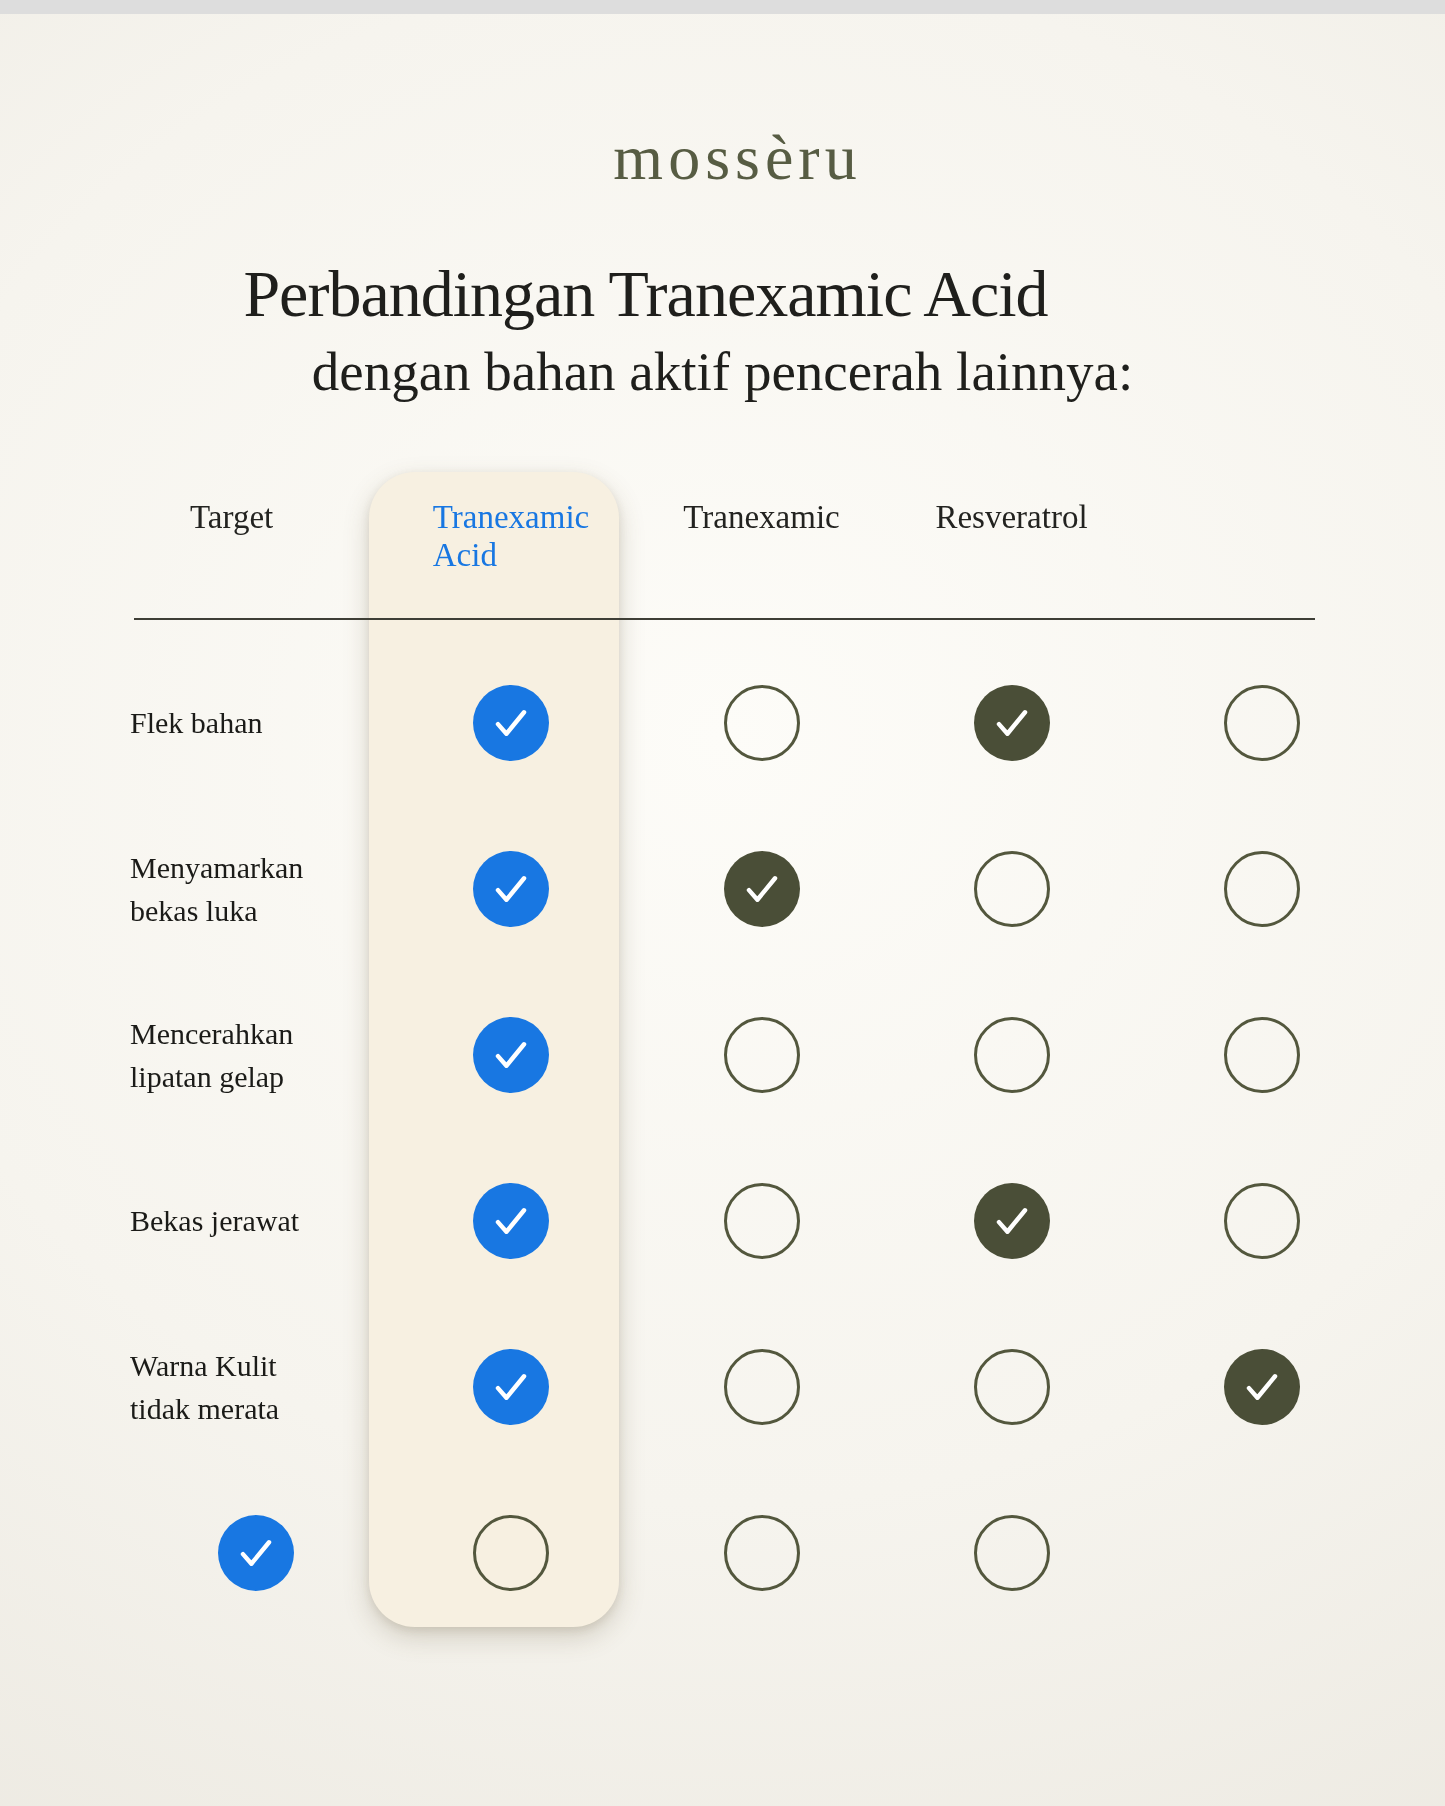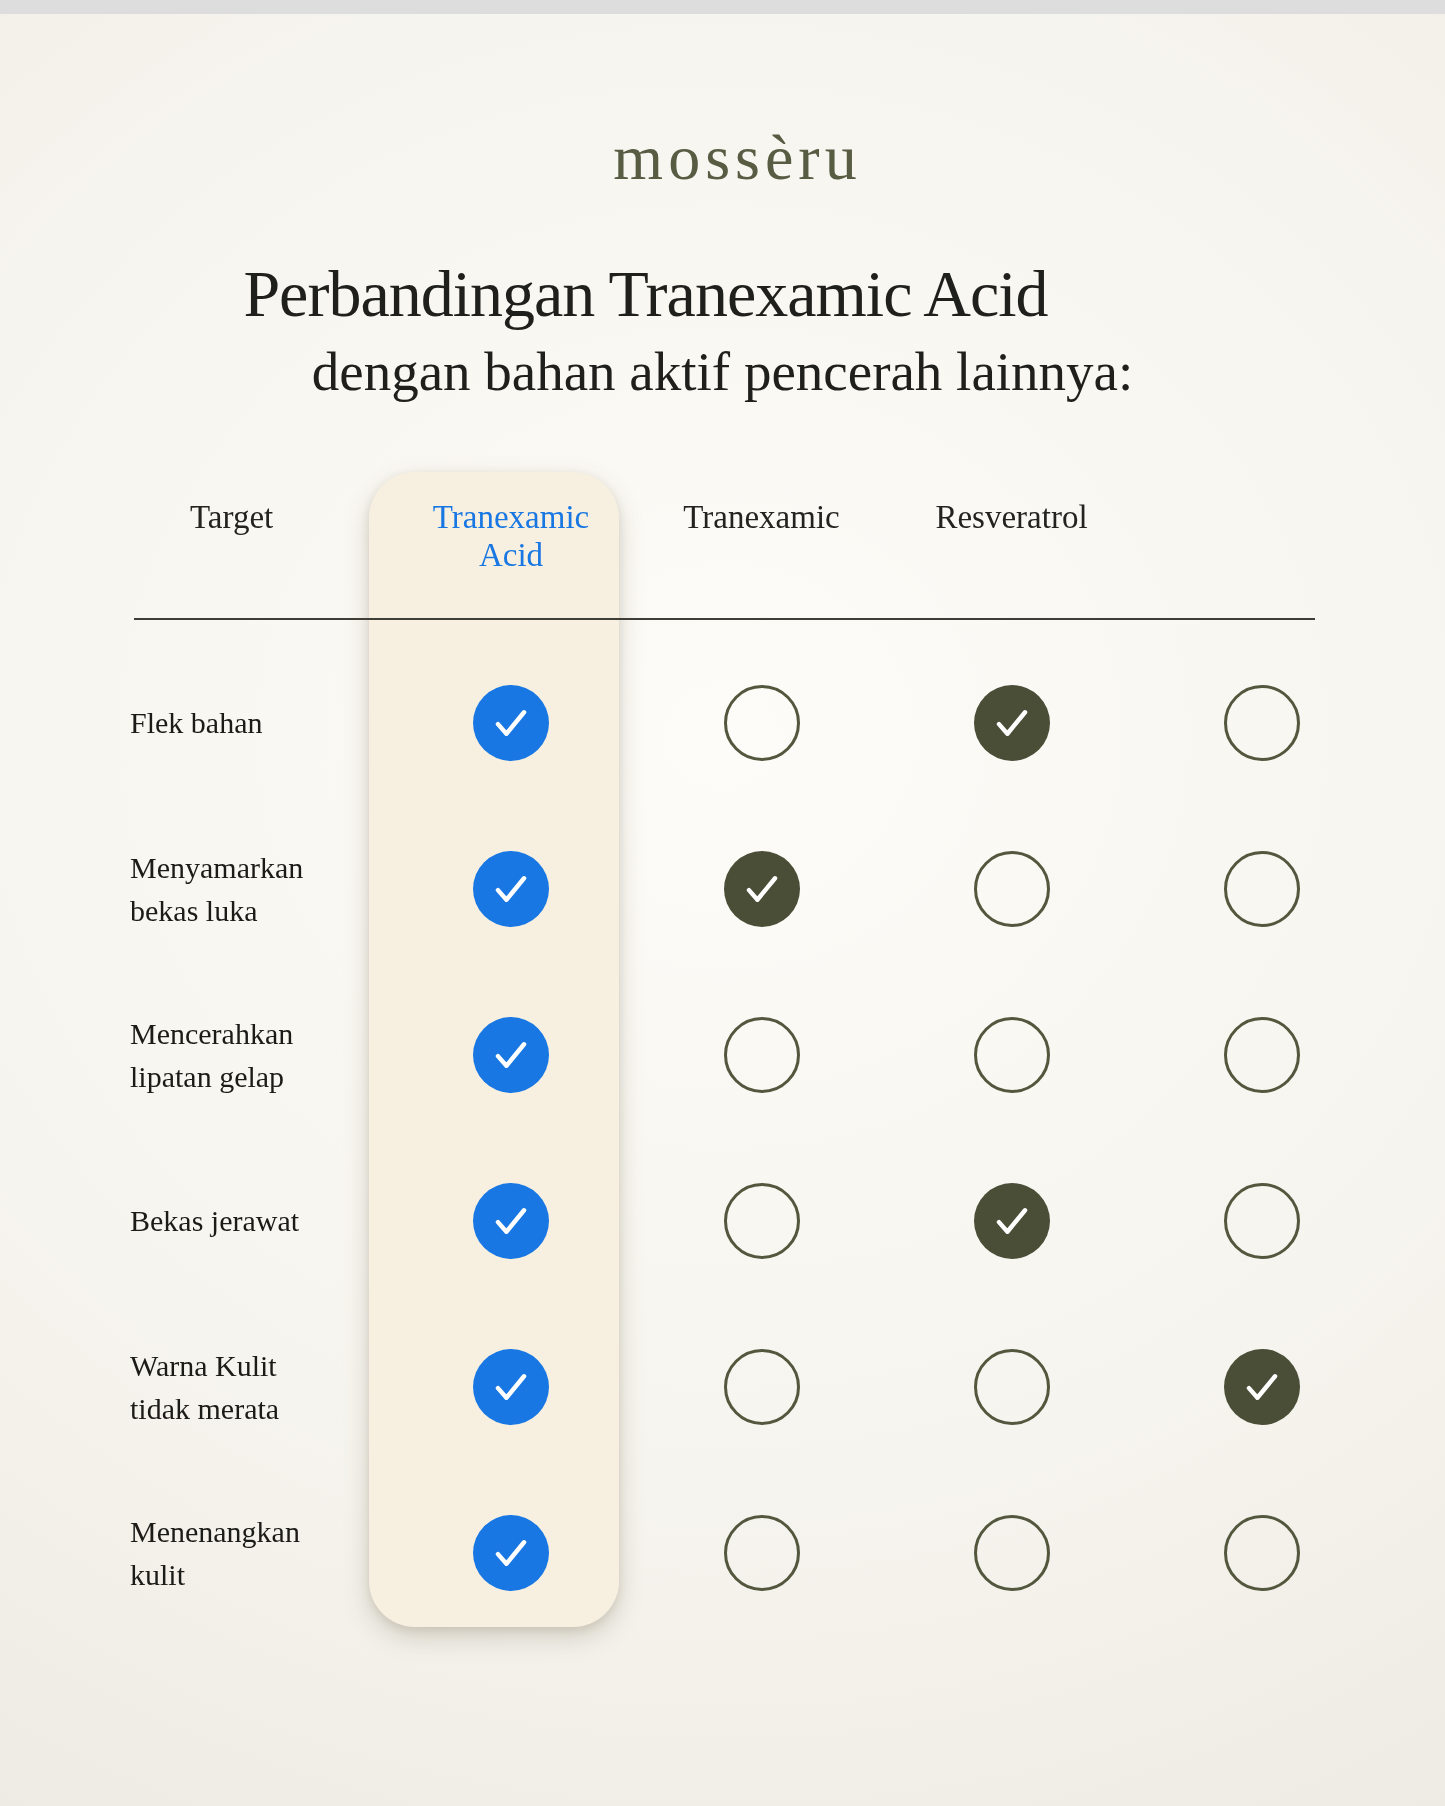--- a/index.html
+++ b/index.html
@@ -71,21 +71,21 @@
 
   .cell{ display:flex; align-items:center; }
 
   .head-cell{
     align-items:flex-start;
     padding-top:27px;
     font-size:33px; line-height:1.15;
     color:#232320;
   }
   .head-target{ padding-left:61px; }
-  .head-col{ justify-content:center; text-align:center; white-space:pre-line; }
+  .head-col{ justify-content:center; white-space:pre-line; }
   .head-col.accent{ color:var(--accent_blue,#1877e2); }
 
   .label-cell{
     padding-left:1px;
     font-size:30px; line-height:1.45;
     white-space:pre-line;
     color:#1b1b18;
   }
   .check-cell{ justify-content:center; }
 
@@ -216,22 +216,20 @@
       <div class="cell check-cell">
         <div class="circle circle-empty"></div>
       </div>
       <div class="cell check-cell">
         <div class="circle circle-olive">
           <svg viewBox="0 0 24 24">
             <path d="M5.2 12.6 L9.6 17.6 L18.8 6.4" fill="none" stroke="#ffffff" stroke-width="2.3" stroke-linecap="round" stroke-linejoin="round"></path>
           </svg>
         </div>
       </div>
-      <div class="cell label-cell">Menenangkan
-kulit</div>
       <div class="cell check-cell">
         <div class="circle circle-accent">
           <svg viewBox="0 0 24 24">
             <path d="M5.2 12.6 L9.6 17.6 L18.8 6.4" fill="none" stroke="#ffffff" stroke-width="2.3" stroke-linecap="round" stroke-linejoin="round"></path>
           </svg>
         </div>
       </div>
       <div class="cell check-cell">
         <div class="circle circle-empty"></div>
       </div>

